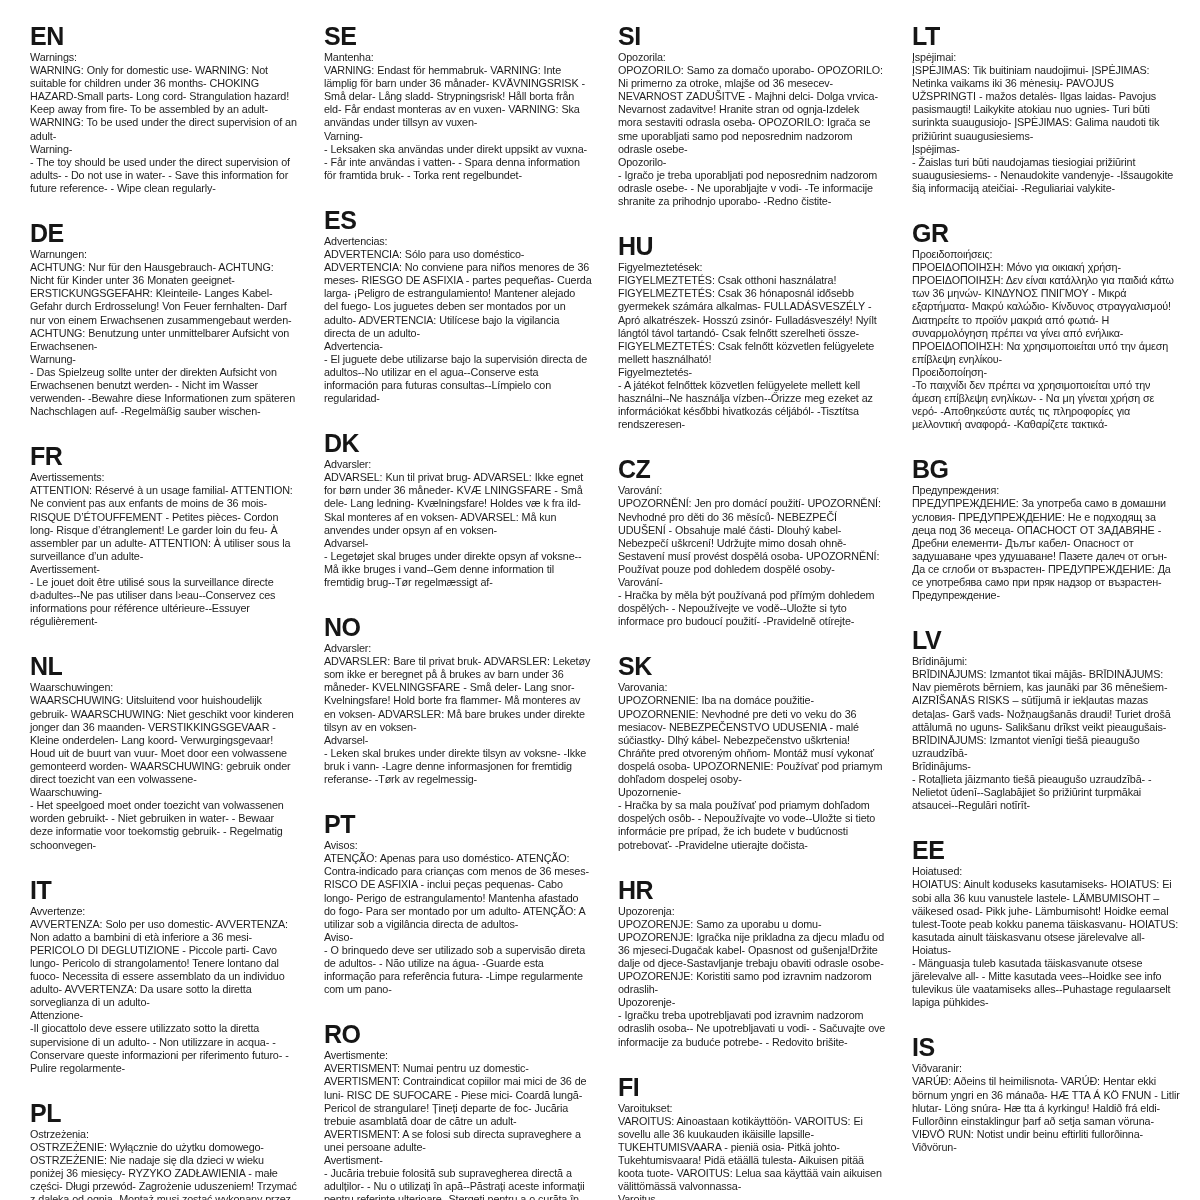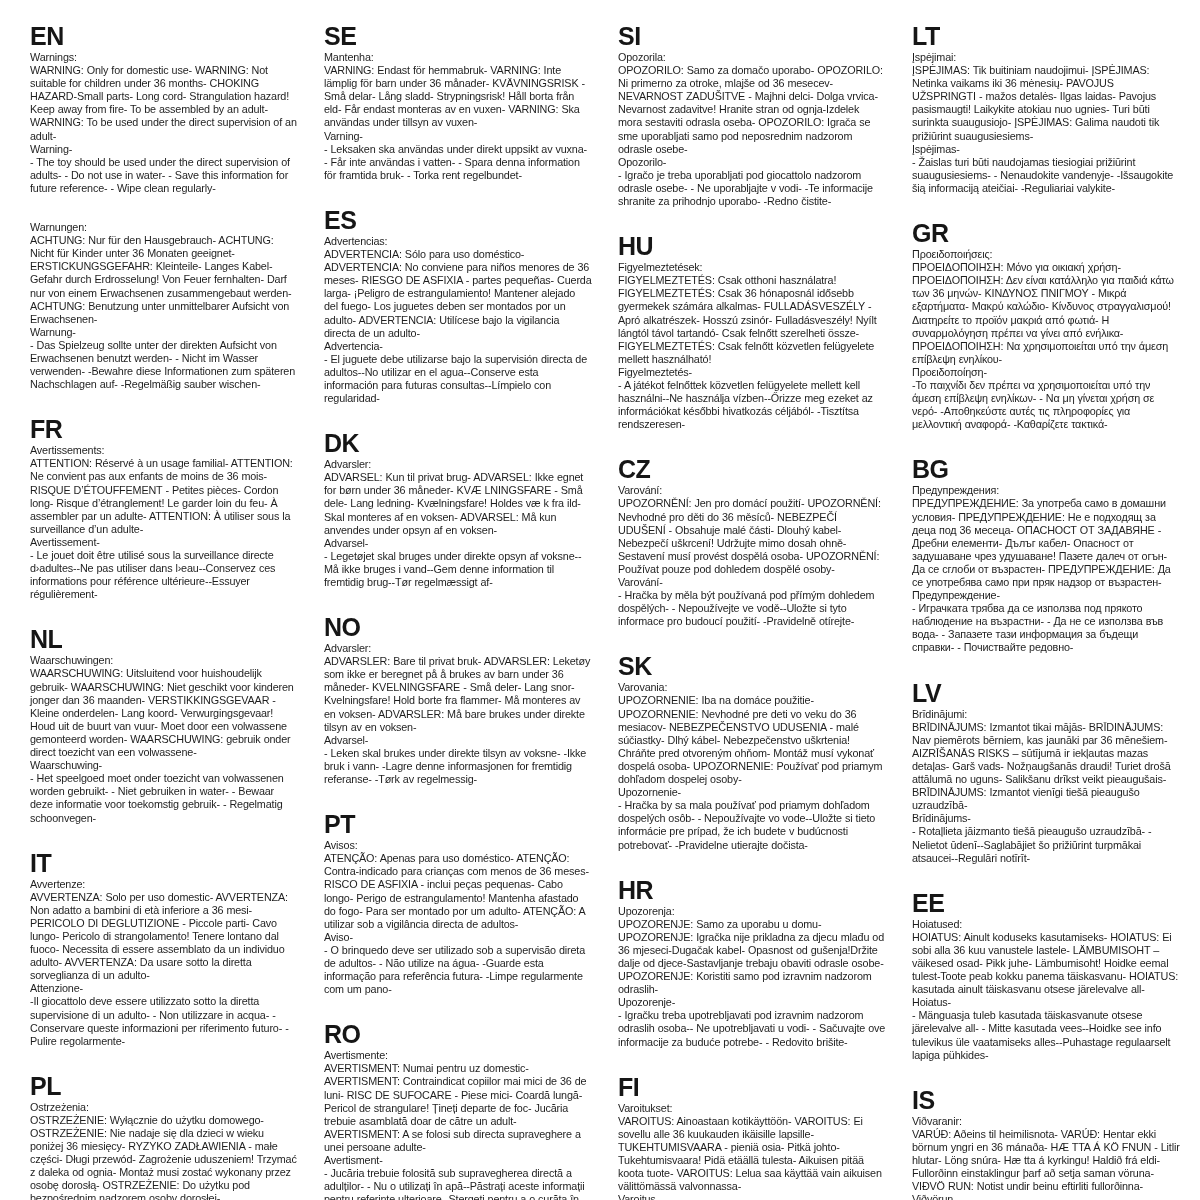--- a/index.html
+++ b/index.html
@@ -52,20 +52,21 @@
 <div class="page">
   <div class="col">
       <section class="lang-block">
         <h2 class="code">EN</h2>
         <div class="txt">Warnings:</div>
         <div class="txt">WARNING: Only for domestic use- WARNING: Not suitable for children under 36 months- CHOKING HAZARD-Small parts- Long cord- Strangulation hazard! Keep away from fire- To be assembled by an adult- WARNING: To be used under the direct supervision of an adult-</div>
         <div class="txt">Warning-</div>
         <div class="txt">- The toy should be used under the direct supervision of adults- - Do not use in water- - Save this information for future reference- - Wipe clean regularly-</div>
       </section>
       <section class="lang-block">
+        <h2 class="code">DE</h2>
         <div class="txt">Warnungen:</div>
         <div class="txt">ACHTUNG: Nur für den Hausgebrauch- ACHTUNG: Nicht für Kinder unter 36 Monaten geeignet- ERSTICKUNGSGEFAHR: Kleinteile- Langes Kabel- Gefahr durch Erdrosselung! Von Feuer fernhalten- Darf nur von einem Erwachsenen zusammengebaut werden- ACHTUNG: Benutzung unter unmittelbarer Aufsicht von Erwachsenen-</div>
         <div class="txt">Warnung-</div>
         <div class="txt">- Das Spielzeug sollte unter der direkten Aufsicht von Erwachsenen benutzt werden- - Nicht im Wasser verwenden- -Bewahre diese Informationen zum späteren Nachschlagen auf- -Regelmäßig sauber wischen-</div>
       </section>
       <section class="lang-block">
         <h2 class="code">FR</h2>
         <div class="txt">Avertissements:</div>
         <div class="txt">ATTENTION: Réservé à un usage familial- ATTENTION: Ne convient pas aux enfants de moins de 36 mois- RISQUE D’ÉTOUFFEMENT - Petites pièces- Cordon long- Risque d’étranglement! Le garder loin du feu- À assembler par un adulte- ATTENTION: À utiliser sous la surveillance d’un adulte-</div>
         <div class="txt">Avertissement-</div>
@@ -134,21 +135,21 @@
         <div class="txt">Avertisment-</div>
         <div class="txt">- Jucăria trebuie folosită sub supravegherea directă a adulților- - Nu o utilizați în apă--Păstrați aceste informații pentru referințe ulterioare--Ștergeți pentru a o curăța în mod regulat-</div>
       </section>
     </div>
   <div class="col">
       <section class="lang-block">
         <h2 class="code">SI</h2>
         <div class="txt">Opozorila:</div>
         <div class="txt">OPOZORILO: Samo za domačo uporabo- OPOZORILO: Ni primerno za otroke, mlajše od 36 mesecev- NEVARNOST ZADUŠITVE - Majhni delci- Dolga vrvica- Nevarnost zadavitve! Hranite stran od ognja-Izdelek mora sestaviti odrasla oseba- OPOZORILO: Igrača se sme uporabljati samo pod neposrednim nadzorom odrasle osebe-</div>
         <div class="txt">Opozorilo-</div>
-        <div class="txt">- Igračo je treba uporabljati pod giocattolo nadzorom odrasle osebe- - Ne uporabljajte v vodi- -Te informacije shranite za prihodnjo uporabo- -Redno čistite-</div>
+        <div class="txt">- Igračo je treba uporabljati pod neposrednim nadzorom odrasle osebe- - Ne uporabljajte v vodi- -Te informacije shranite za prihodnjo uporabo- -Redno čistite-</div>
       </section>
       <section class="lang-block">
         <h2 class="code">HU</h2>
         <div class="txt">Figyelmeztetések:</div>
         <div class="txt">FIGYELMEZTETÉS: Csak otthoni használatra! FIGYELMEZTETÉS: Csak 36 hónaposnál idősebb gyermekek számára alkalmas- FULLADÁSVESZÉLY - Apró alkatrészek- Hosszú zsinór- Fulladásveszély! Nyílt lángtól távol tartandó- Csak felnőtt szerelheti össze- FIGYELMEZTETÉS: Csak felnőtt közvetlen felügyelete mellett használható!</div>
         <div class="txt">Figyelmeztetés-</div>
         <div class="txt">- A játékot felnőttek közvetlen felügyelete mellett kell használni--Ne használja vízben--Őrizze meg ezeket az információkat későbbi hivatkozás céljából- -Tisztítsa rendszeresen-</div>
       </section>
       <section class="lang-block">
         <h2 class="code">CZ</h2>
@@ -191,21 +192,20 @@
         <div class="txt">Προειδοποιήσεις:</div>
         <div class="txt">ΠΡΟΕΙΔΟΠΟΙΗΣΗ: Μόνο για οικιακή χρήση- ΠΡΟΕΙΔΟΠΟΙΗΣΗ: Δεν είναι κατάλληλο για παιδιά κάτω των 36 μηνών- ΚΙΝΔΥΝΟΣ ΠΝΙΓΜΟΥ - Μικρά εξαρτήματα- Μακρύ καλώδιο- Κίνδυνος στραγγαλισμού! Διατηρείτε το προϊόν μακριά από φωτιά- Η συναρμολόγηση πρέπει να γίνει από ενήλικα- ΠΡΟΕΙΔΟΠΟΙΗΣΗ: Να χρησιμοποιείται υπό την άμεση επίβλεψη ενηλίκου-</div>
         <div class="txt">Προειδοποίηση-</div>
         <div class="txt">-Το παιχνίδι δεν πρέπει να χρησιμοποιείται υπό την άμεση επίβλεψη ενηλίκων- - Να μη γίνεται χρήση σε νερό- -Αποθηκεύστε αυτές τις πληροφορίες για μελλοντική αναφορά- -Καθαρίζετε τακτικά-</div>
       </section>
       <section class="lang-block">
         <h2 class="code">BG</h2>
         <div class="txt">Предупреждения:</div>
         <div class="txt">ПРЕДУПРЕЖДЕНИЕ: За употреба само в домашни условия- ПРЕДУПРЕЖДЕНИЕ: Не е подходящ за деца под 36 месеца- ОПАСНОСТ ОТ ЗАДАВЯНЕ - Дребни елементи- Дълъг кабел- Опасност от задушаване чрез удушаване! Пазете далеч от огън- Да се сглоби от възрастен- ПРЕДУПРЕЖДЕНИЕ: Да се употребява само при пряк надзор от възрастен-</div>
         <div class="txt">Предупреждение-</div>
-        <div class="txt">- Играчката трябва да се използва под прякото наблюдение на възрастни- - Да не се използва във вода- - Запазете тази информация за бъдещи справки- - Почиствайте редовно-</div>
       </section>
       <section class="lang-block">
         <h2 class="code">LV</h2>
         <div class="txt">Brīdinājumi:</div>
         <div class="txt">BRĪDINĀJUMS: Izmantot tikai mājās- BRĪDINĀJUMS: Nav piemērots bērniem, kas jaunāki par 36 mēnešiem- AIZRĪŠANĀS RISKS – sūtījumā ir iekļautas mazas detaļas- Garš vads- Nožņaugšanās draudi! Turiet drošā attālumā no uguns- Salikšanu drīkst veikt pieaugušais- BRĪDINĀJUMS: Izmantot vienīgi tiešā pieaugušo uzraudzībā-</div>
         <div class="txt">Brīdinājums-</div>
         <div class="txt">- Rotaļlieta jāizmanto tiešā pieaugušo uzraudzībā- - Nelietot ūdenī--Saglabājiet šo prižiūrint turpmākai atsaucei--Regulāri notīrīt-</div>
       </section>
       <section class="lang-block">
         <h2 class="code">EE</h2>

